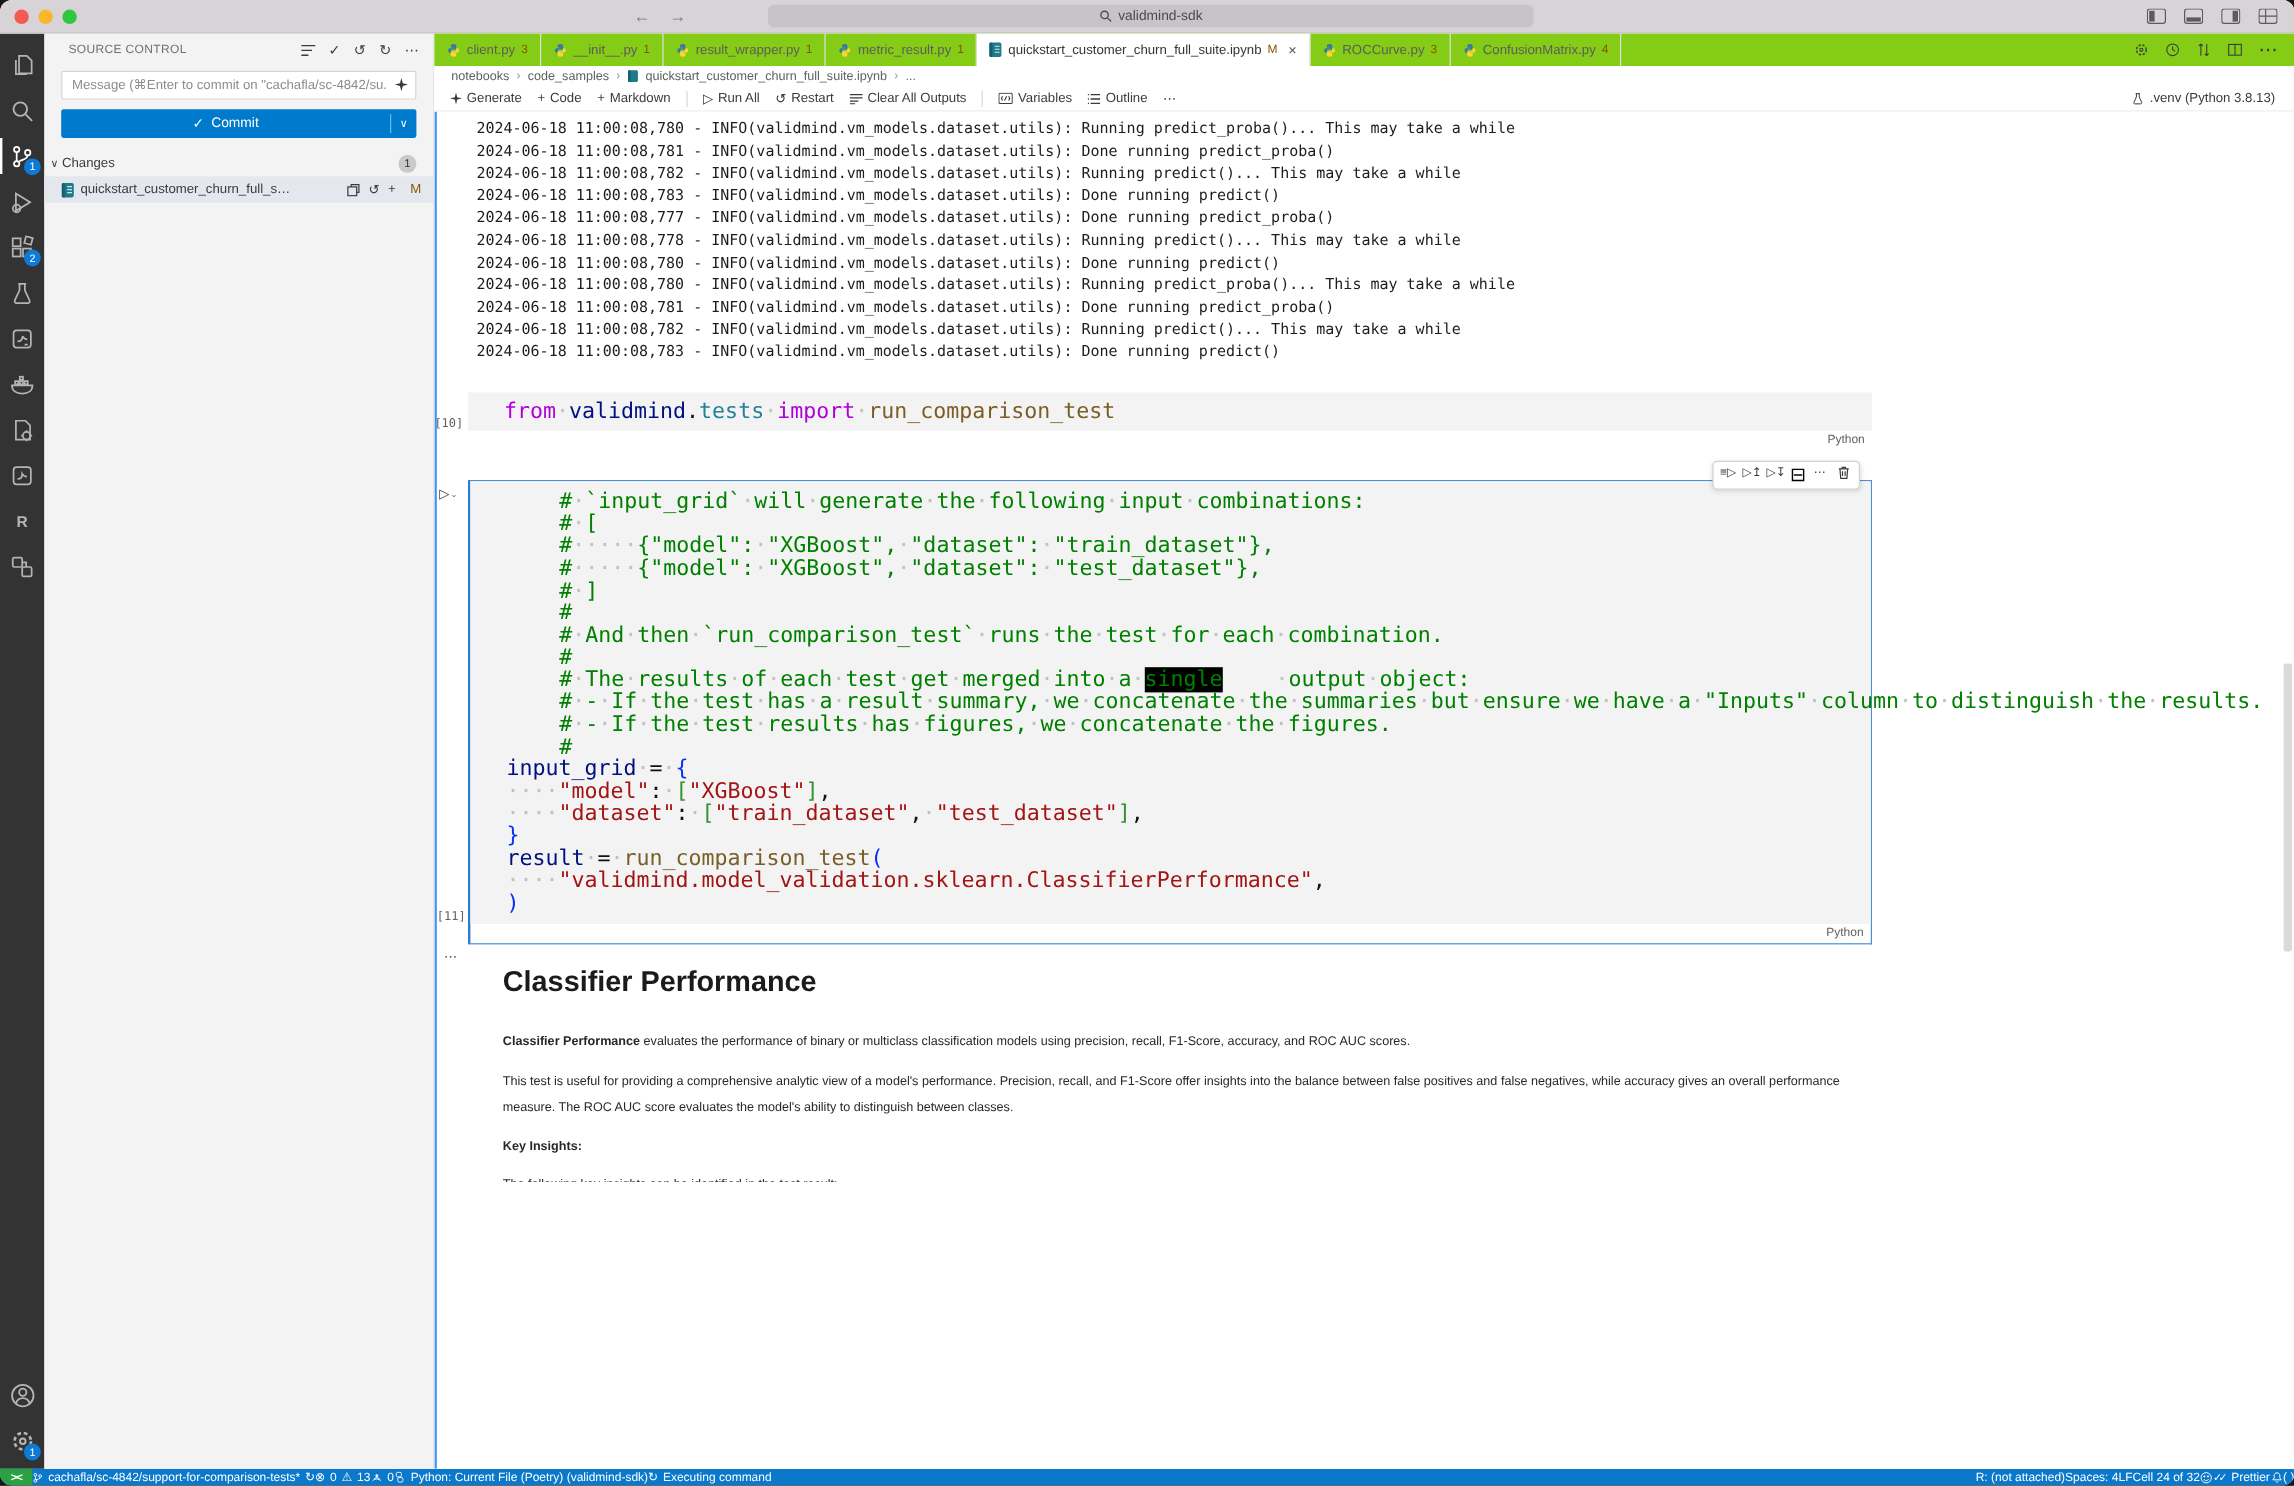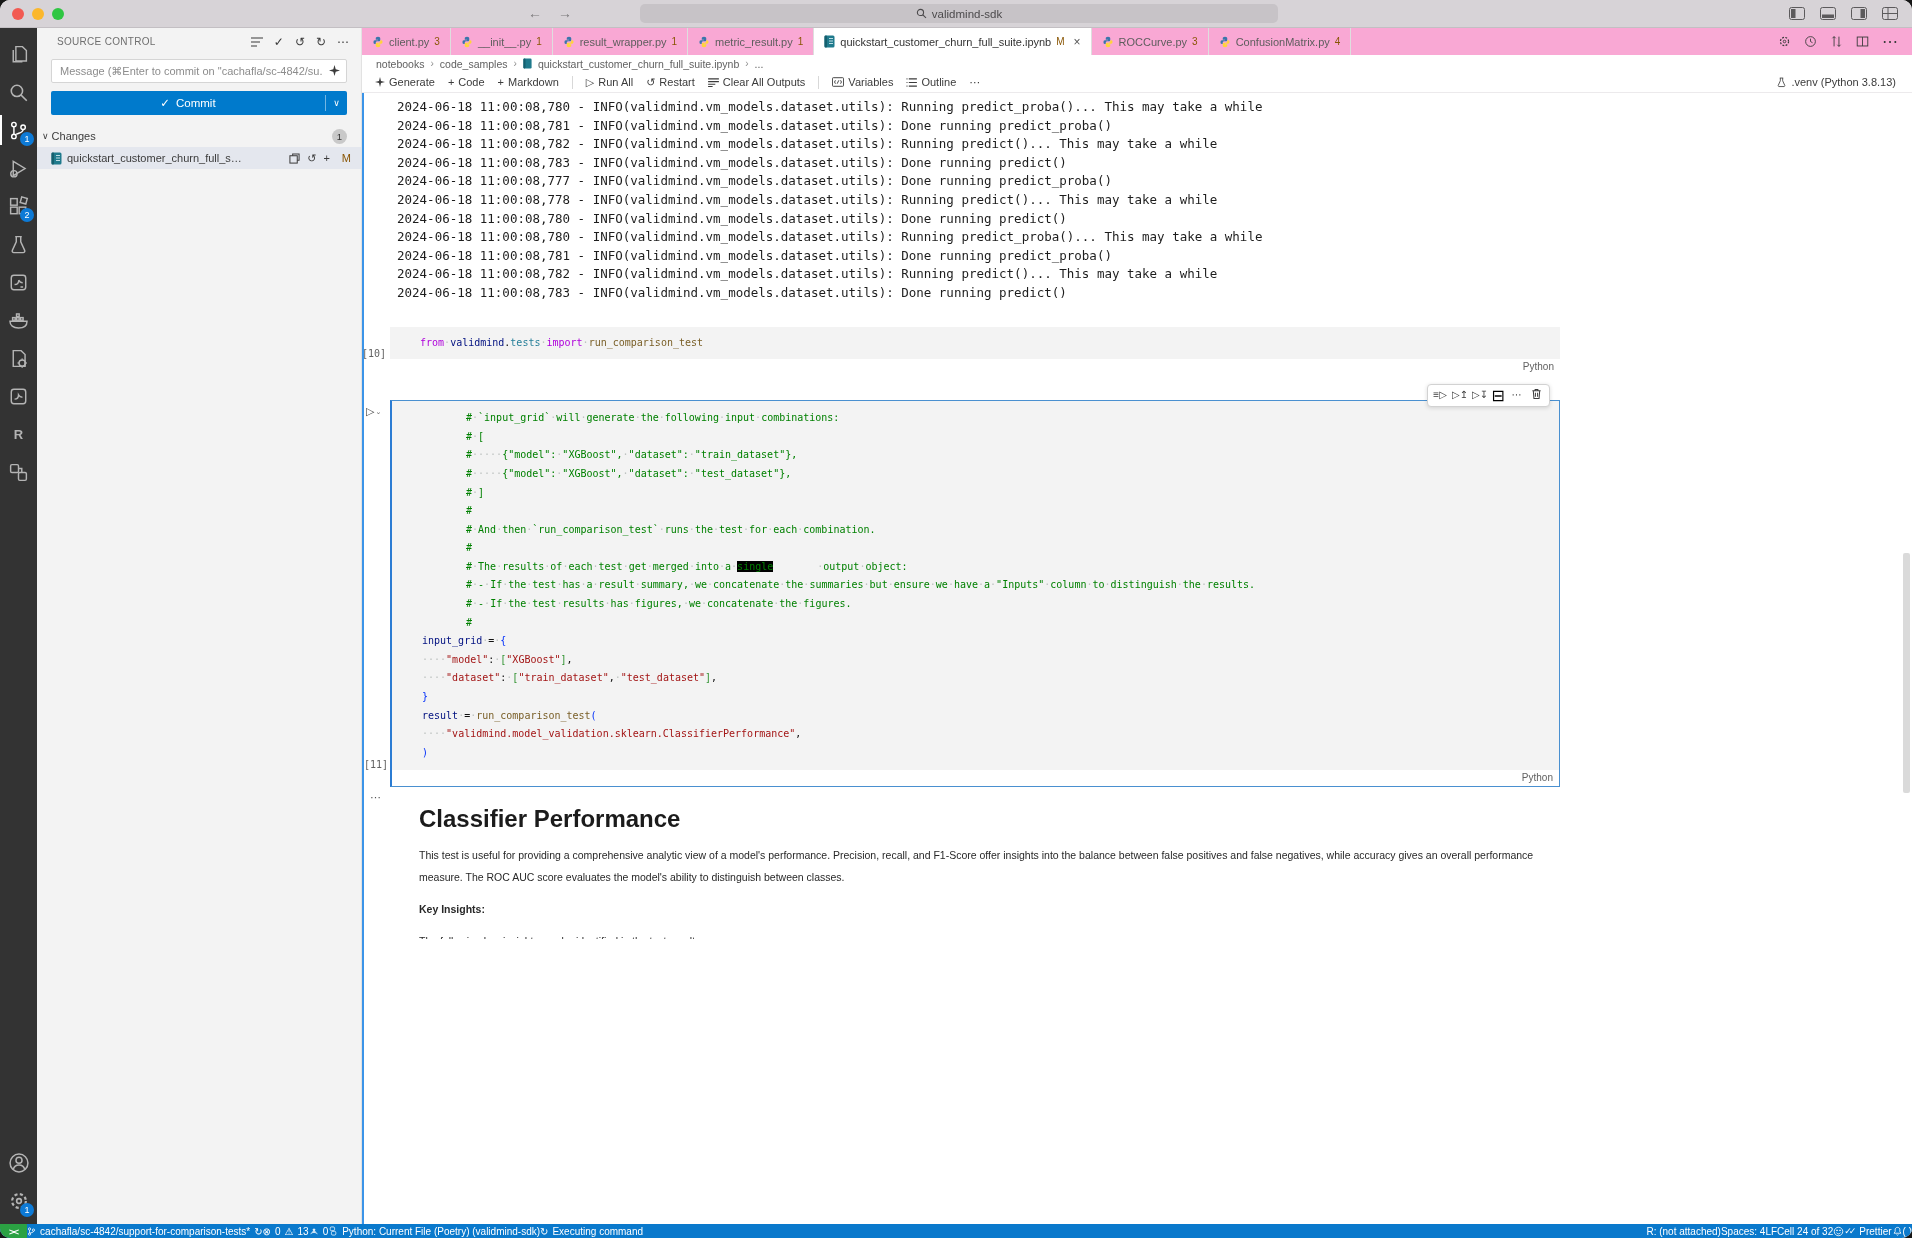--- a/index.html
+++ b/index.html
@@ -37,40 +37,40 @@
   .changes-row{margin-top:10px;height:22px;display:flex;align-items:center;padding:0 14px 0 5px;gap:3px;}
   .chev{font-size:9px;color:#3b3b3b;}
   .changes-label{font-size:11px;color:#3b3b3b;}
   .count-badge{margin-left:auto;min-width:15px;height:15px;border-radius:9px;background:#c9c9c9;color:#333;font-size:9.5px;display:flex;align-items:center;justify-content:center;padding:0 4px;}
   .file-row{height:22px;display:flex;align-items:center;background:#e4e7ee;padding:0 10px 0 14px;gap:5px;}
   .file-name{max-width:180px;white-space:nowrap;overflow:hidden;text-overflow:ellipsis;font-size:11px;color:#3b3b3b;}
   .file-acts{margin-left:auto;display:flex;gap:7px;align-items:center;color:#3b3b3b;}
   .m-badge{color:#895503;font-size:11px;margin-left:5px;}
   
   .editor{flex:1;display:flex;flex-direction:column;min-width:0;position:relative;background:#fff;}
-  .tabbar{height:27px;background:#f9a8d4;display:flex;align-items:stretch;flex:0 0 auto;}
+  .tabbar{height:27px;background:#84cc16;display:flex;align-items:stretch;flex:0 0 auto;}
   .tab{display:flex;align-items:center;gap:5px;padding:0 10px;font-size:11px;color:#5d5d5d;border-right:1px solid #dedede;white-space:nowrap;}
   .tab .cnt{color:#895503;font-size:10px;}
   .tab.active{background:#fff;color:#333;}
   .tab .close{font-size:12px;color:#555;margin-left:4px;}
   .tab-actions{margin-left:auto;display:flex;align-items:center;gap:13px;padding:0 14px;color:#3b3b3b;}
   .breadcrumbs{height:17px;display:flex;align-items:center;gap:6px;padding-left:14px;font-size:10.5px;color:#616161;flex:0 0 auto;background:#fff;}
   .bc-sep{color:#909090;font-size:10px;}
   .nbtoolbar{height:21px;display:flex;align-items:center;gap:13px;padding-left:13px;font-size:11px;color:#3b3b3b;border-bottom:1px solid #eceaec;flex:0 0 auto;background:#fff;}
   .nbt-item{display:flex;align-items:center;gap:4px;}
   .nbt-sep{width:1px;height:13px;background:#d8d8d8;}
   .nbt-ic{font-size:11px;color:#3b3b3b;}
   .kernel{margin-left:auto;display:flex;align-items:center;gap:4px;padding-right:16px;color:#3b3b3b;}
   
   .nbarea{flex:1;position:relative;overflow:hidden;background:#fff;}
   .focus-sash{position:absolute;left:0;top:0;bottom:0;width:2px;background:#3b94e8;z-index:4;}
   .mono, .log-block, .cell-editor{font-family:"DejaVu Sans Mono","Liberation Mono",monospace;}
   .log-block{padding:5px 0 0 35px;font-size:12.5px;line-height:18.6px;color:#1d1d1d;white-space:pre;}
   .cell{position:relative;margin-left:28px;width:1170px;}
-  .cell-editor{background:#f3f3f3;padding:7px 0 7px 30px;font-size:10px;line-height:18.6px;color:#000;}
+  .cell-editor{background:#f3f3f3;padding:7px 0 7px 30px;font-size:18px;line-height:18.6px;color:#000;}
   .cell.active .cell-editor{padding-top:8px;padding-bottom:8px;}
   .cell-footer{height:16px;position:relative;}
   .lang-label{position:absolute;right:6px;top:2px;font-size:10px;color:#616161;}
   .exec-label{position:absolute;left:-28px;bottom:16px;font-family:"DejaVu Sans Mono",monospace;font-size:10px;color:#616161;}
   .cell.c10{margin-top:24px;}
   .cell.c11{margin-top:25px;border:1px solid #4a90d0;border-left:2px solid #2b7cd3;box-shadow:inset 0 2px 0 #b9d6ef;}
   .run-btn{position:absolute;left:-26px;top:4px;color:#3b3b3b;font-size:11px;display:flex;gap:1px;align-items:center;}
   .run-caret{font-size:7px;color:#666;}
   .cell-toolbar{position:absolute;top:-17px;right:9px;background:#fff;border:1px solid #d2d2d2;border-radius:4px;box-shadow:0 1px 4px rgba(0,0,0,.14);display:flex;gap:3px;padding:1px 4px;z-index:6;}
   .ctb-i{min-width:17px;height:16px;display:flex;align-items:center;justify-content:center;font-size:10px;color:#3b3b3b;}
@@ -505,20 +505,21 @@
               <div class="code-line"><span class="tk-brB">)</span></div>
             </div>
           <div class="cell-footer">
             <span class="lang-label">Python</span>
           </div>
         </div>
 
         <div class="md-more">⋯</div>
         <div class="md-block">
           <div class="md-h1">Classifier Performance</div>
+          <div class="md-p p1"><b>Classifier Performance</b><span> evaluates the performance of binary or multiclass classification models using precision, recall, F1-Score, accuracy, and ROC AUC scores.</span></div>
           <div class="md-p p2">
             <div>This test is useful for providing a comprehensive analytic view of a model's performance. Precision, recall, and F1-Score offer insights into the balance between false positives and false negatives, while accuracy gives an overall performance</div>
             <div>measure. The ROC AUC score evaluates the model's ability to distinguish between classes.</div>
           </div>
           <div class="md-p p3">Key Insights:</div>
           <div class="p4wrap">
               <div class="md-p">The following key insights can be identified in the test result:</div>
             </div>
         </div>
 

